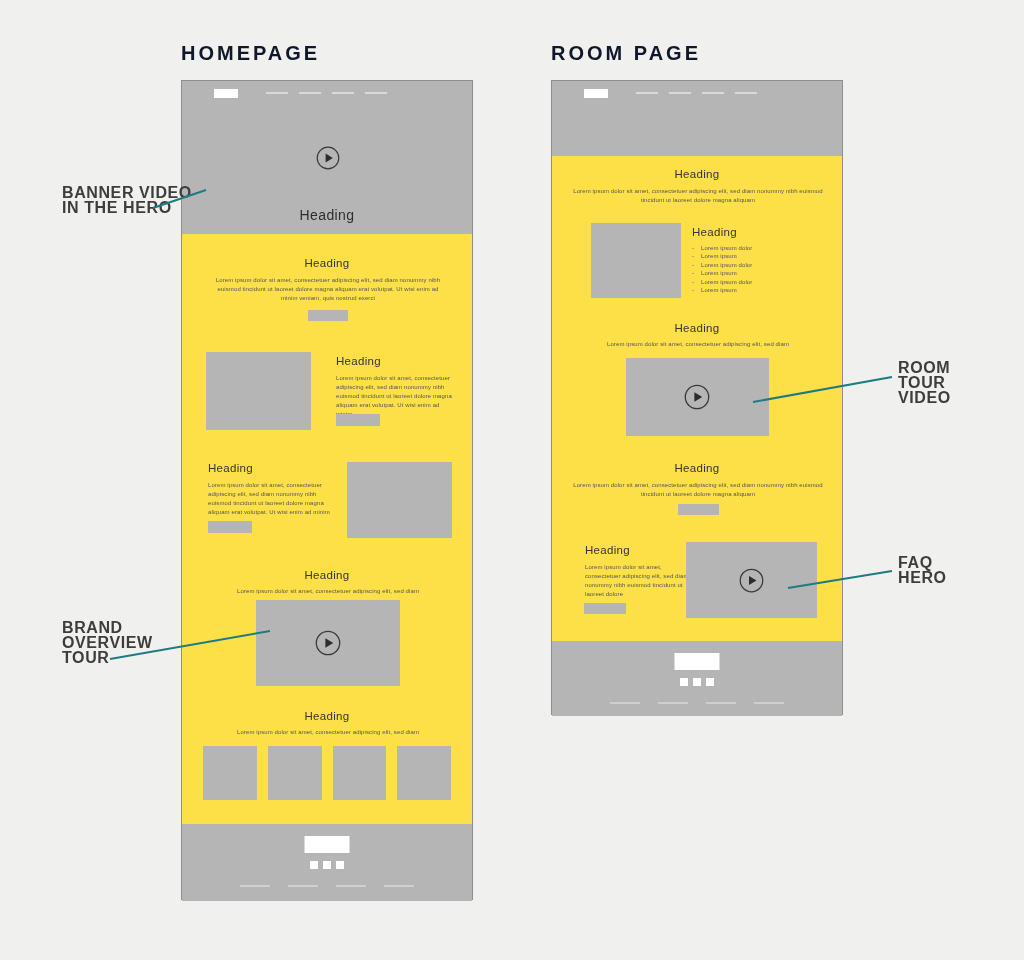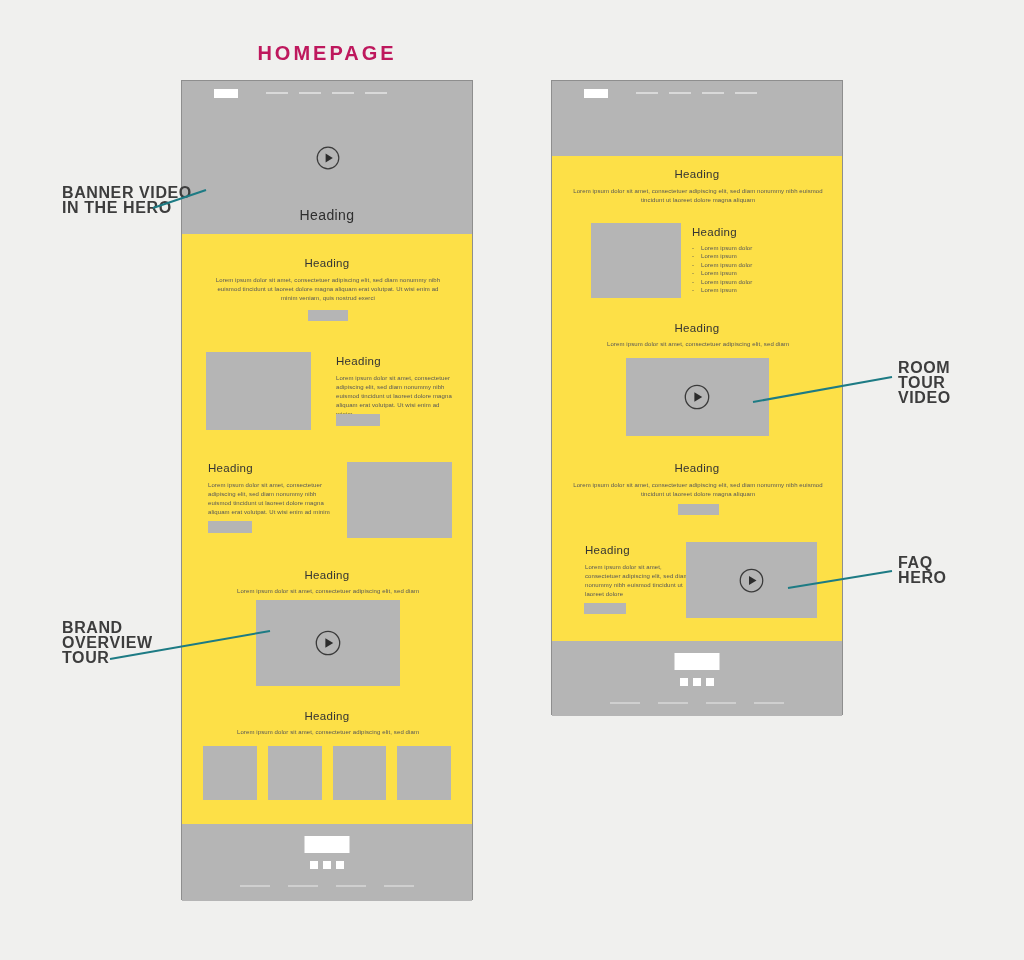--- a/index.html
+++ b/index.html
@@ -7,22 +7,22 @@
   body {
     font-family:"Liberation Sans", sans-serif;
     background:#f0f0ee;
     position:relative;
     overflow:hidden;
   }
   .canvas { position:absolute; inset:0; width:1024px; height:960px; }
 
   
   .col-title {
-    position:absolute; top:42px; width:292px; text-align:center;
-    font-size:20px; font-weight:600; letter-spacing:3px; color:#be185d;
+    position:absolute; top:42px; width:292px; 
+    font-size:20px; font-weight:600; letter-spacing:3px; color:#0f172a;
   }
 
   
   .frame {
     position:absolute; width:292px; background:#fde047;
     border:1px solid #8e8e8e;
   }
 
   
   .hero { position:absolute; left:0; top:0; width:100%; background:#b5b5b5; }
@@ -67,20 +67,21 @@
     font-weight:600; color:#3d3d3d; white-space:pre-line;
   }
   .ann-lines { position:absolute; inset:0; pointer-events:none; }
 </style>
 </head>
 <body>
 
 <div class="canvas">
 
   <div class="col-title" style="left:181px;">HOMEPAGE</div>
+  <div class="col-title" style="left:551px;">ROOM PAGE</div>
 
   <div class="frame" style="left:181px; top:80px; height:820px;">
 
     <div class="hero" style="height:153px;">
       <div class="nav-logo"></div>
       <div class="nav-links">
         <div class="nav-link"></div>
         <div class="nav-link"></div>
         <div class="nav-link"></div>
         <div class="nav-link"></div>

